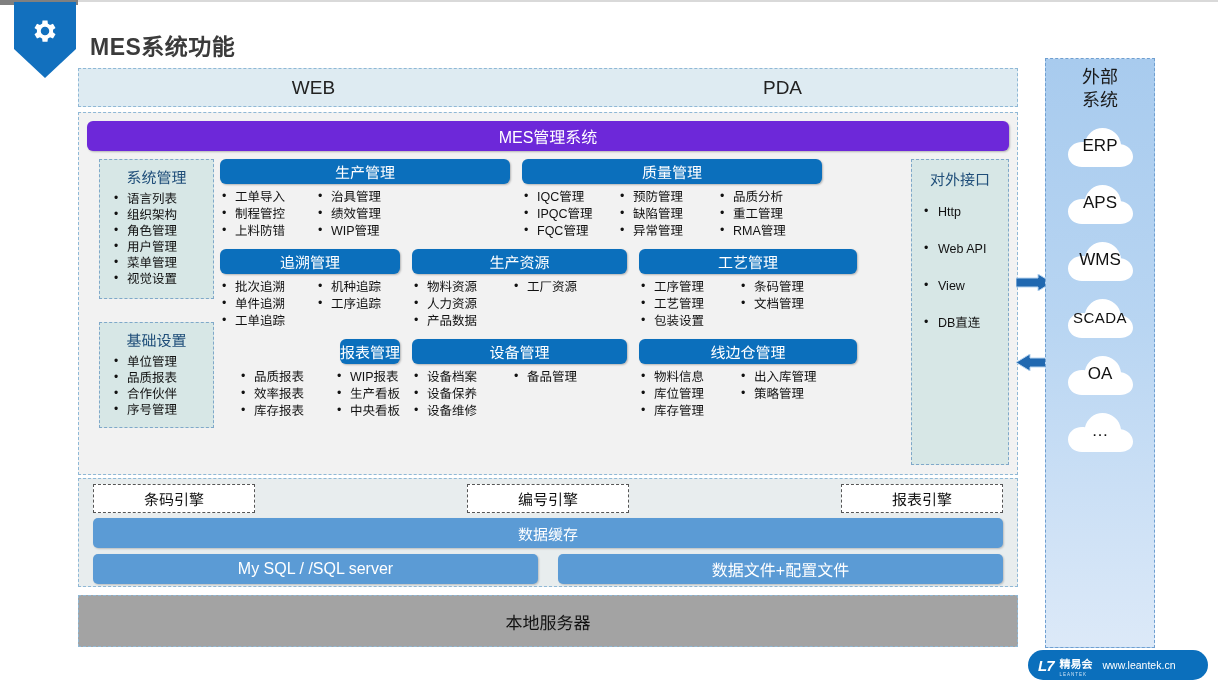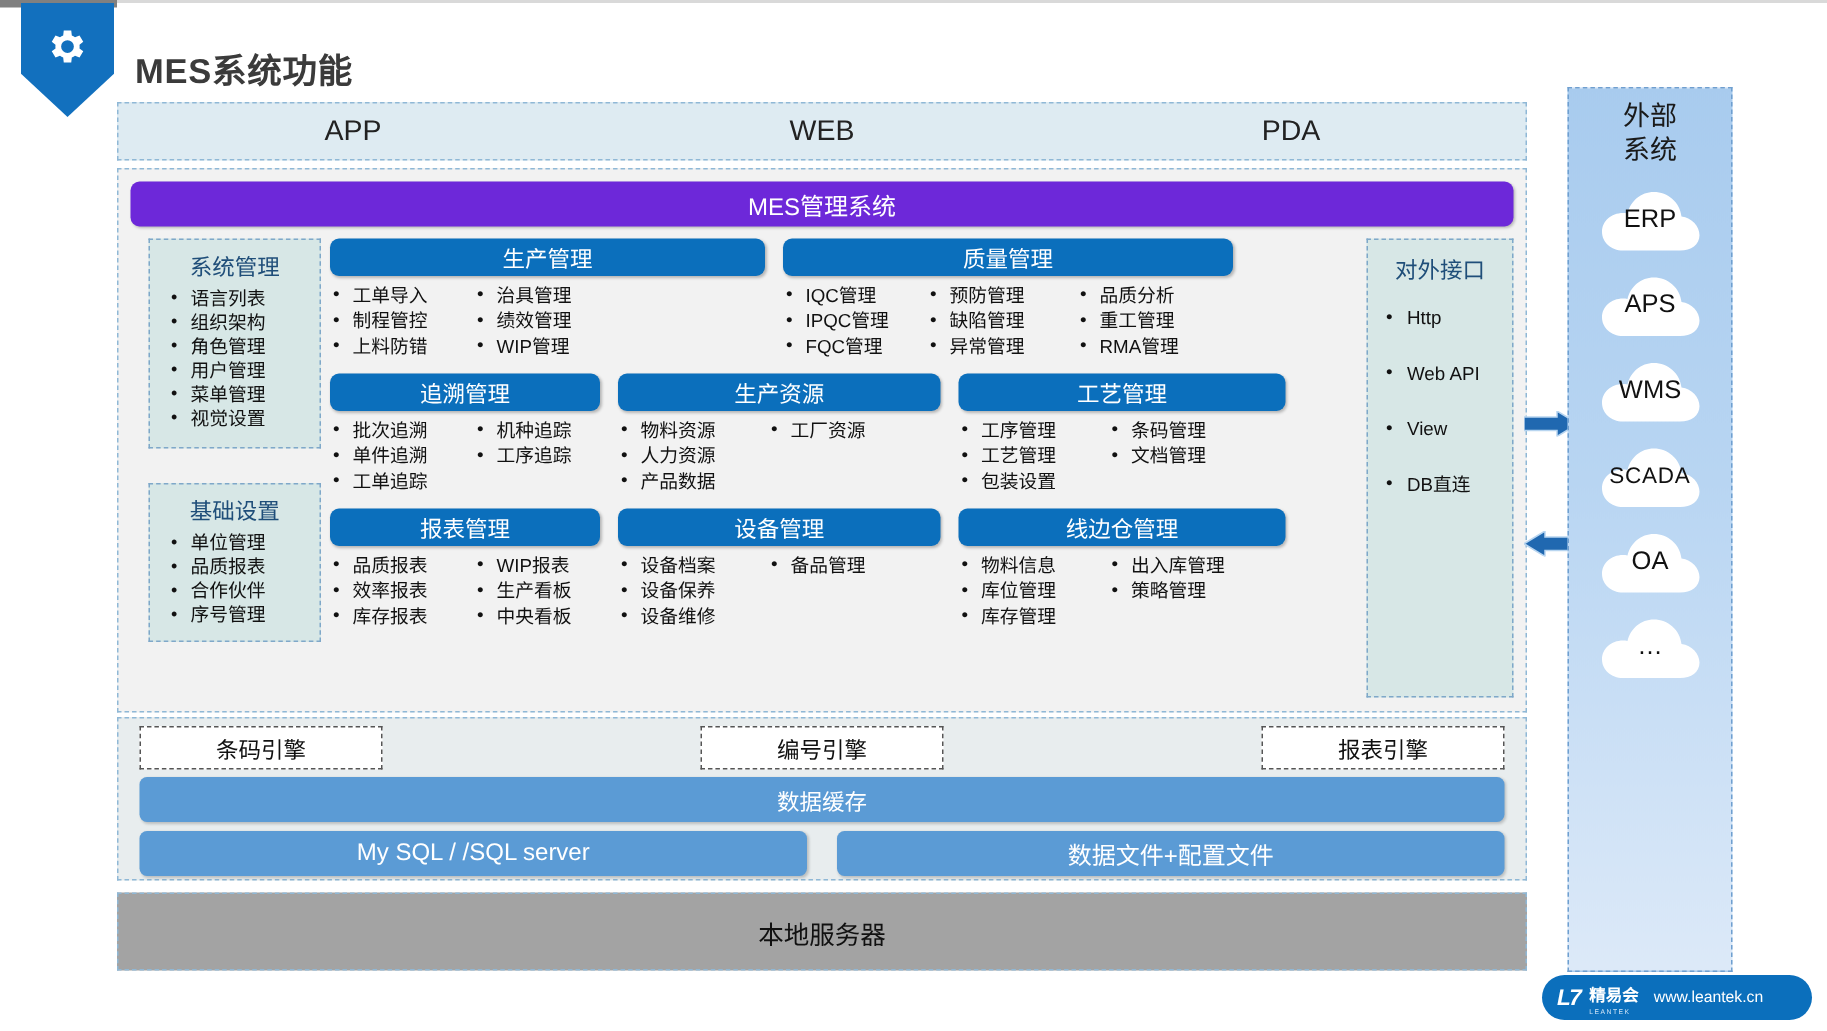--- a/index.html
+++ b/index.html
@@ -84,21 +84,21 @@
     font-size:12.5px;line-height:17px;color:#111;position:relative;padding-left:15px;white-space:nowrap;
   }
   .grp-cols li:before{content:"•";position:absolute;left:2px;top:-1px;}
 
   
   .w-prod{width:290px;}
   .w-qual{width:300px;}
   .w-trace{width:180px;}
   .w-res{width:215px;}
   .w-craft{width:218px;}
-  .w-report{width:180px;}
+  .w-report{width:180px;align-items:flex-end;}
   .w-equip{width:215px;}
   .w-wh{width:218px;}
 
   .c1{width:96px;}
   .c2{width:100px;}
   .c3{width:auto;}
 
   
   .iface-col{width:98px;flex:none;}
   .iface{
@@ -184,21 +184,20 @@
 <div class="top-rule2"></div>
 
 <div class="badge">
   <svg width="30" height="30" viewBox="0 0 24 24">
     <path fill="#ffffff" d="M19.4 13a7.6 7.6 0 0 0 0-2l2-1.5-2-3.4-2.4 1a7.6 7.6 0 0 0-1.7-1L15 3.5h-4l-.3 2.6a7.6 7.6 0 0 0-1.7 1l-2.4-1-2 3.4L6.6 11a7.6 7.6 0 0 0 0 2l-2 1.5 2 3.4 2.4-1c.5.4 1.1.8 1.7 1l.3 2.6h4l.3-2.6c.6-.2 1.2-.6 1.7-1l2.4 1 2-3.4-2-1.5zM13 15.4A3.4 3.4 0 1 1 13 8.6a3.4 3.4 0 0 1 0 6.8z" transform="translate(-1,0)"></path>
   </svg>
 </div>
 <div class="page-title">MES系统功能</div>
 
 <div class="client-bar">
-  <div class="cell">APP</div>
   <div class="cell">WEB</div>
   <div class="cell">PDA</div>
 </div>
 
 <div class="main-box">
   <div class="mes-banner">MES管理系统</div>
 
   <div class="body-row">
 
     <div class="side-col">

